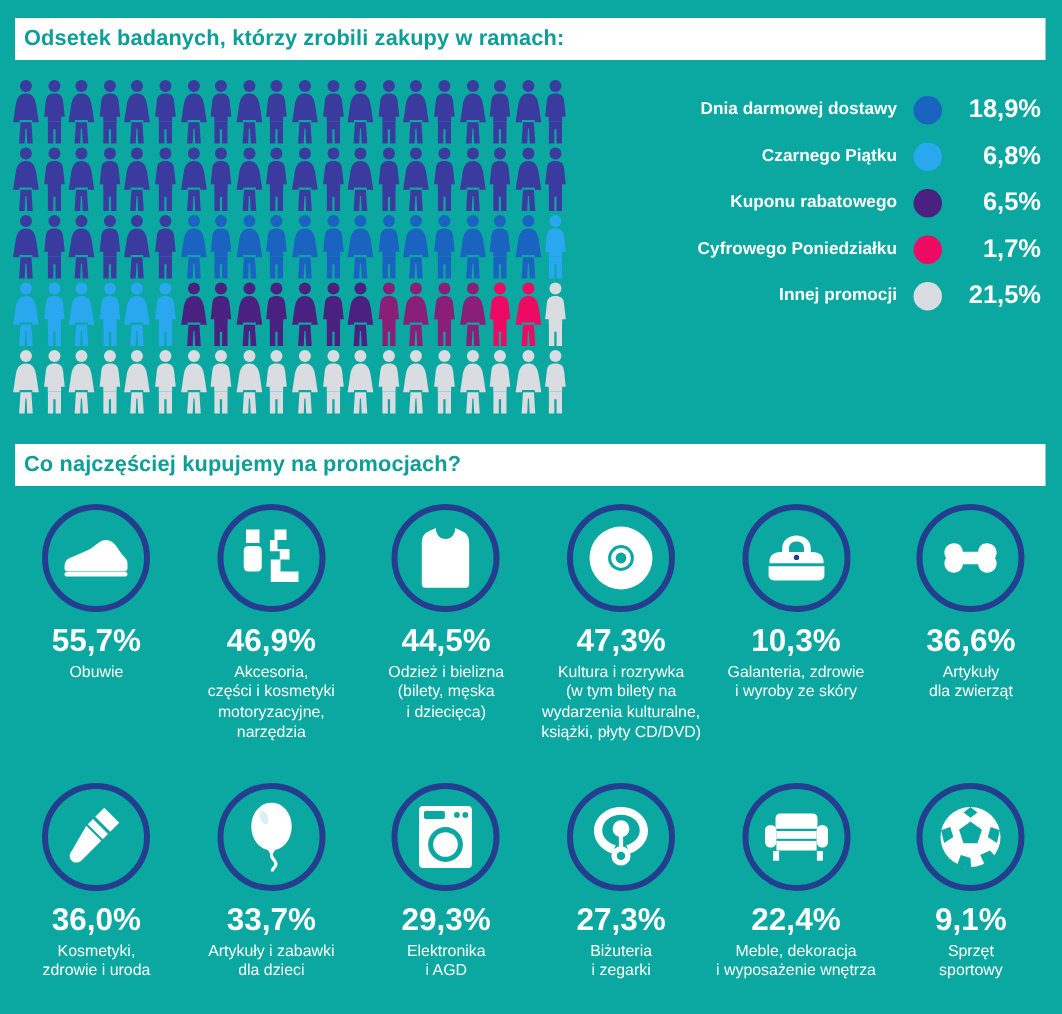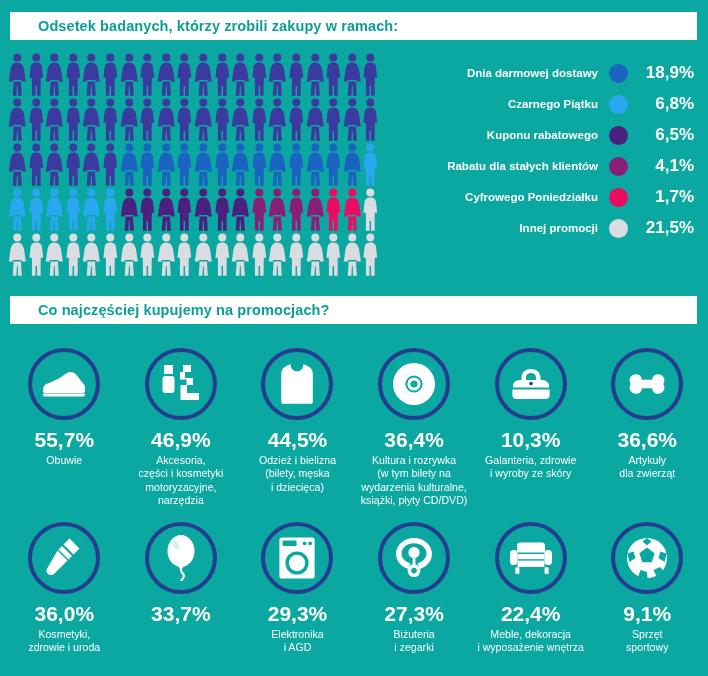--- a/index.html
+++ b/index.html
@@ -9,21 +9,21 @@
     font-family: "Liberation Sans", sans-serif;
     overflow: hidden;
   }
   .page { position: relative; width: 708px; height: 676px; background: #0aa8a0; }
 
   
   .hdr-bar {
     position: absolute;
     background: #ffffff;
     display: flex; align-items: center;
-    padding-left: 28px;
+    padding-left: 6px;
   }
   .hdr-bar .hdr-text {
     color: #0c9f98;
     font-size: 14.5px;
     font-weight: bold;
     letter-spacing: .1px;
   }
   #hdr1 { left: 10px; top: 12px; width: 687px; height: 28px; }
   #hdr2 { left: 10px; top: 296px; width: 687px; height: 28px; }
 
@@ -49,21 +49,21 @@
     flex: 0 0 19px;
   }
   .legend-value {
     width: 72px; text-align: right;
     color: #ffffff; font-size: 17px; font-weight: bold;
     padding-right: 6px;
   }
 
   
   .grid { position: absolute; left: 6px; width: 700px; display: flex; }
-  #grid1 { top: 348px; }
+  #grid1 { top: 336px; }
   #grid2 { top: 522px; }
   .cell {
     width: 116.6px;
     display: flex; flex-direction: column; align-items: center;
   }
   .icon-circle {
     width: 72px; height: 72px; border-radius: 50%;
     border: 4px solid #243d8f;
     background: #0aa8a0;
     display: flex; align-items: center; justify-content: center;
@@ -812,25 +812,20 @@
         <span class="legend-label">Czarnego Piątku</span>
         <span class="legend-dot" style="background: rgb(41, 168, 239);"></span>
         <span class="legend-value">6,8%</span>
       </div>
       <div class="legend-row">
         <span class="legend-label">Kuponu rabatowego</span>
         <span class="legend-dot" style="background: rgb(74, 32, 128);"></span>
         <span class="legend-value">6,5%</span>
       </div>
       <div class="legend-row">
-        <span class="legend-label">Rabatu dla stałych klientów</span>
-        <span class="legend-dot" style="background: rgb(138, 31, 122);"></span>
-        <span class="legend-value">4,1%</span>
-      </div>
-      <div class="legend-row">
         <span class="legend-label">Cyfrowego Poniedziałku</span>
         <span class="legend-dot" style="background: rgb(236, 10, 99);"></span>
         <span class="legend-value">1,7%</span>
       </div>
       <div class="legend-row">
         <span class="legend-label">Innej promocji</span>
         <span class="legend-dot" style="background: rgb(217, 220, 224);"></span>
         <span class="legend-value">21,5%</span>
       </div>
     </div>
@@ -877,21 +872,21 @@
       </div>
       <div class="cell">
         <div class="icon-circle">
           <svg width="44" height="44" viewBox="0 0 44 44">
             <circle cx="22" cy="22" r="21" fill="#ffffff"></circle>
             <circle cx="22" cy="22" r="8.6" fill="#0aa8a0"></circle>
             <circle cx="22" cy="22" r="6.6" fill="#ffffff"></circle>
             <circle cx="22" cy="22" r="3.6" fill="#0aa8a0"></circle>
           </svg>
         </div>
-        <div class="pct">36,4%</div>
+        <div class="pct">47,3%</div>
         <div class="cap">Kultura i rozrywka
 (w tym bilety na
 wydarzenia kulturalne,
 książki, płyty CD/DVD)</div>
       </div>
       <div class="cell">
         <div class="icon-circle">
           <svg width="44" height="32" viewBox="0 0 44 32">
             <path d="M12.5 13 L12.5 9.5 C12.5 4.4 16.8 1 22 1 C27.2 1 31.5 4.4 31.5 9.5 L31.5 13 L27 13 L27 9.5 C27 6.8 24.8 5 22 5 C19.2 5 17 6.8 17 9.5 L17 13 Z" fill="#ffffff"></path>
             <path d="M4 18 C4 14.5 7 12 11 12 L33 12 C37 12 40 14.5 40 18 L40 19.5 L4 19.5 Z" fill="#ffffff"></path>
@@ -930,20 +925,22 @@
       <div class="cell">
         <div class="icon-circle">
           <svg width="36" height="46" viewBox="0 0 36 46">
             <ellipse cx="18" cy="16" rx="13.5" ry="16" fill="#ffffff"></ellipse>
             <path d="M15.4 31.5 L20.6 31.5 L18 35.5 Z" fill="#ffffff"></path>
             <path d="M18 35 C18 38 21 38.4 21 41 C21 43.2 18.6 43.6 18.6 45.5" stroke="#ffffff" stroke-width="2.2" fill="none" stroke-linecap="round"></path>
             <ellipse cx="13" cy="10" rx="2.6" ry="4.6" fill="#d9f0ee" transform="rotate(-22 13 10)"></ellipse>
           </svg>
         </div>
         <div class="pct">33,7%</div>
+        <div class="cap">Artykuły i zabawki
+dla dzieci</div>
       </div>
       <div class="cell">
         <div class="icon-circle">
           <svg width="38" height="44" viewBox="0 0 38 44">
             <rect x="1.4" y="1.4" width="35.2" height="41.2" rx="2.6" fill="#ffffff"></rect>
             <rect x="4.6" y="4.6" width="14" height="5.4" rx="1.2" fill="#0aa8a0"></rect>
             <circle cx="26.6" cy="7.3" r="1.9" fill="#0aa8a0"></circle>
             <circle cx="32.2" cy="7.3" r="1.9" fill="#0aa8a0"></circle>
             <circle cx="19" cy="27" r="11.6" fill="#0aa8a0"></circle>
             <circle cx="19" cy="27" r="8.2" fill="#ffffff"></circle>

